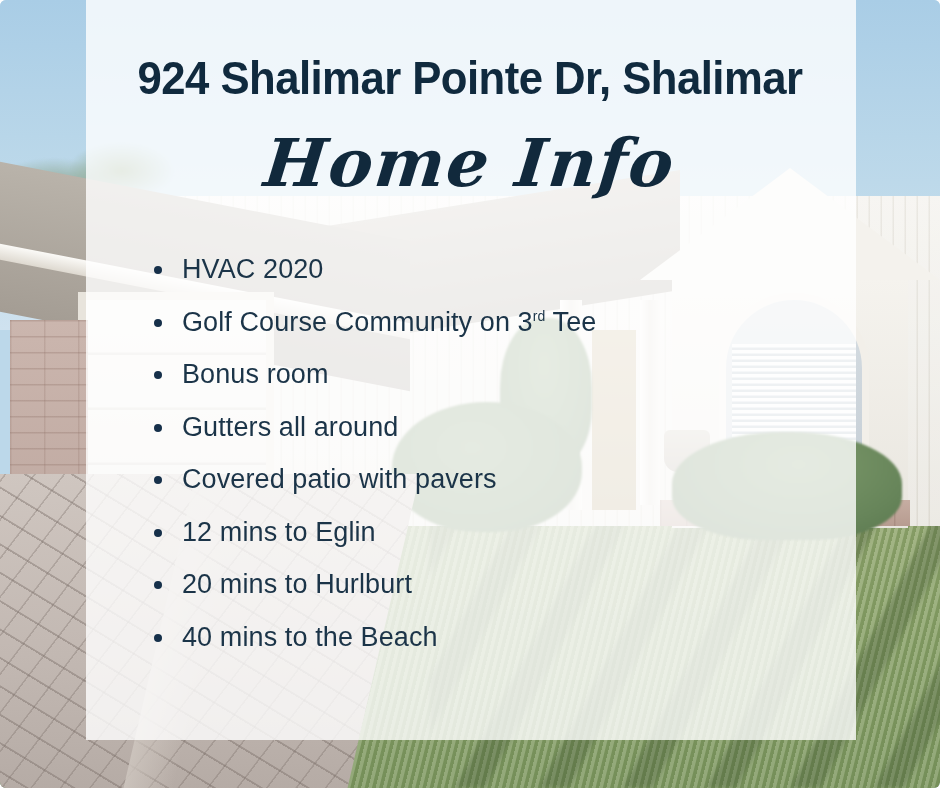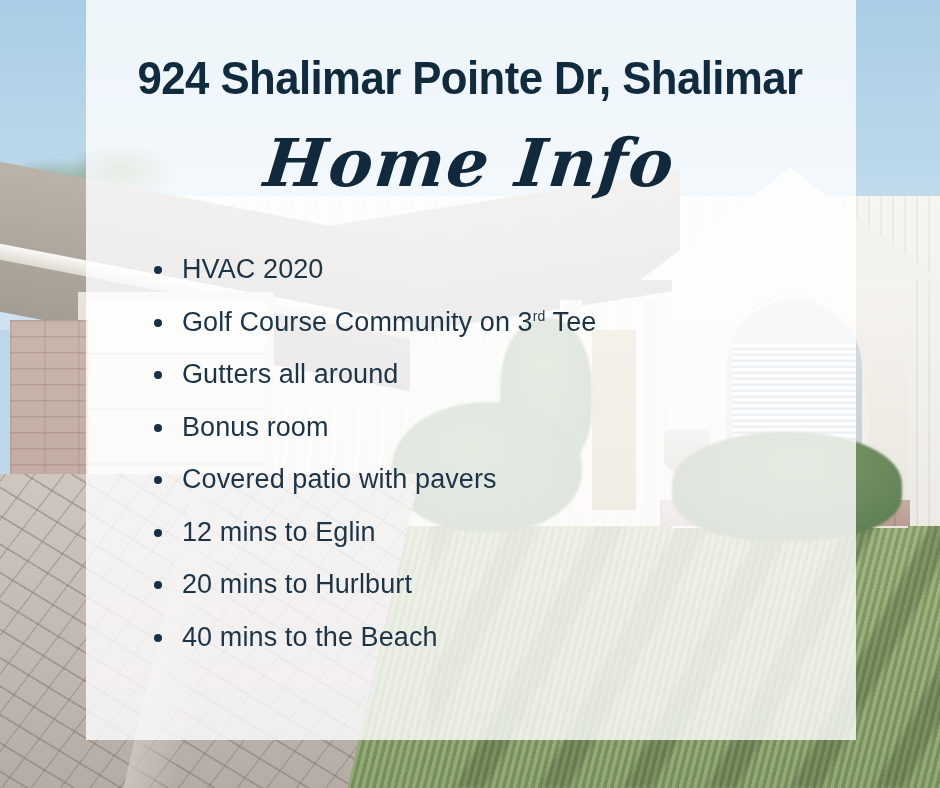--- a/index.html
+++ b/index.html
@@ -3,20 +3,21 @@
 <meta charset="utf-8">
 <style>
   html,body{margin:0;padding:0;background:#fff;}
   body{font-family:"Liberation Sans",sans-serif;}
 
   .canvas{
     position:relative;
     width:940px;height:788px;
     overflow:hidden;
     background:#bcd8ea;
+    border-radius:6px;
   }
 
   
   .photo{position:absolute;inset:0;overflow:hidden;}
 
   .sky{
     position:absolute;left:0;top:0;width:940px;height:330px;
     background:linear-gradient(180deg,#a9cde6 0%,#bdd9ea 55%,#cfe2ef 100%);
   }
 
@@ -338,22 +339,22 @@
 
   <div class="content">
 
     <div class="title">924 Shalimar Pointe Dr, Shalimar</div>
 
     <div class="script-title">Home Info</div>
 
     <ul class="bullet-list">
       <li class="bullet-item">HVAC 2020</li>
       <li class="bullet-item">Golf Course Community on 3<sup>rd</sup> Tee</li>
+      <li class="bullet-item">Bonus room</li>
       <li class="bullet-item">Gutters all around</li>
-      <li class="bullet-item">Bonus room</li>
       <li class="bullet-item">Covered patio with pavers</li>
       <li class="bullet-item">12 mins to Eglin</li>
       <li class="bullet-item">20 mins to Hurlburt</li>
       <li class="bullet-item">40 mins to the Beach</li>
     </ul>
 
   </div>
 </div>
 
 </body></html>

